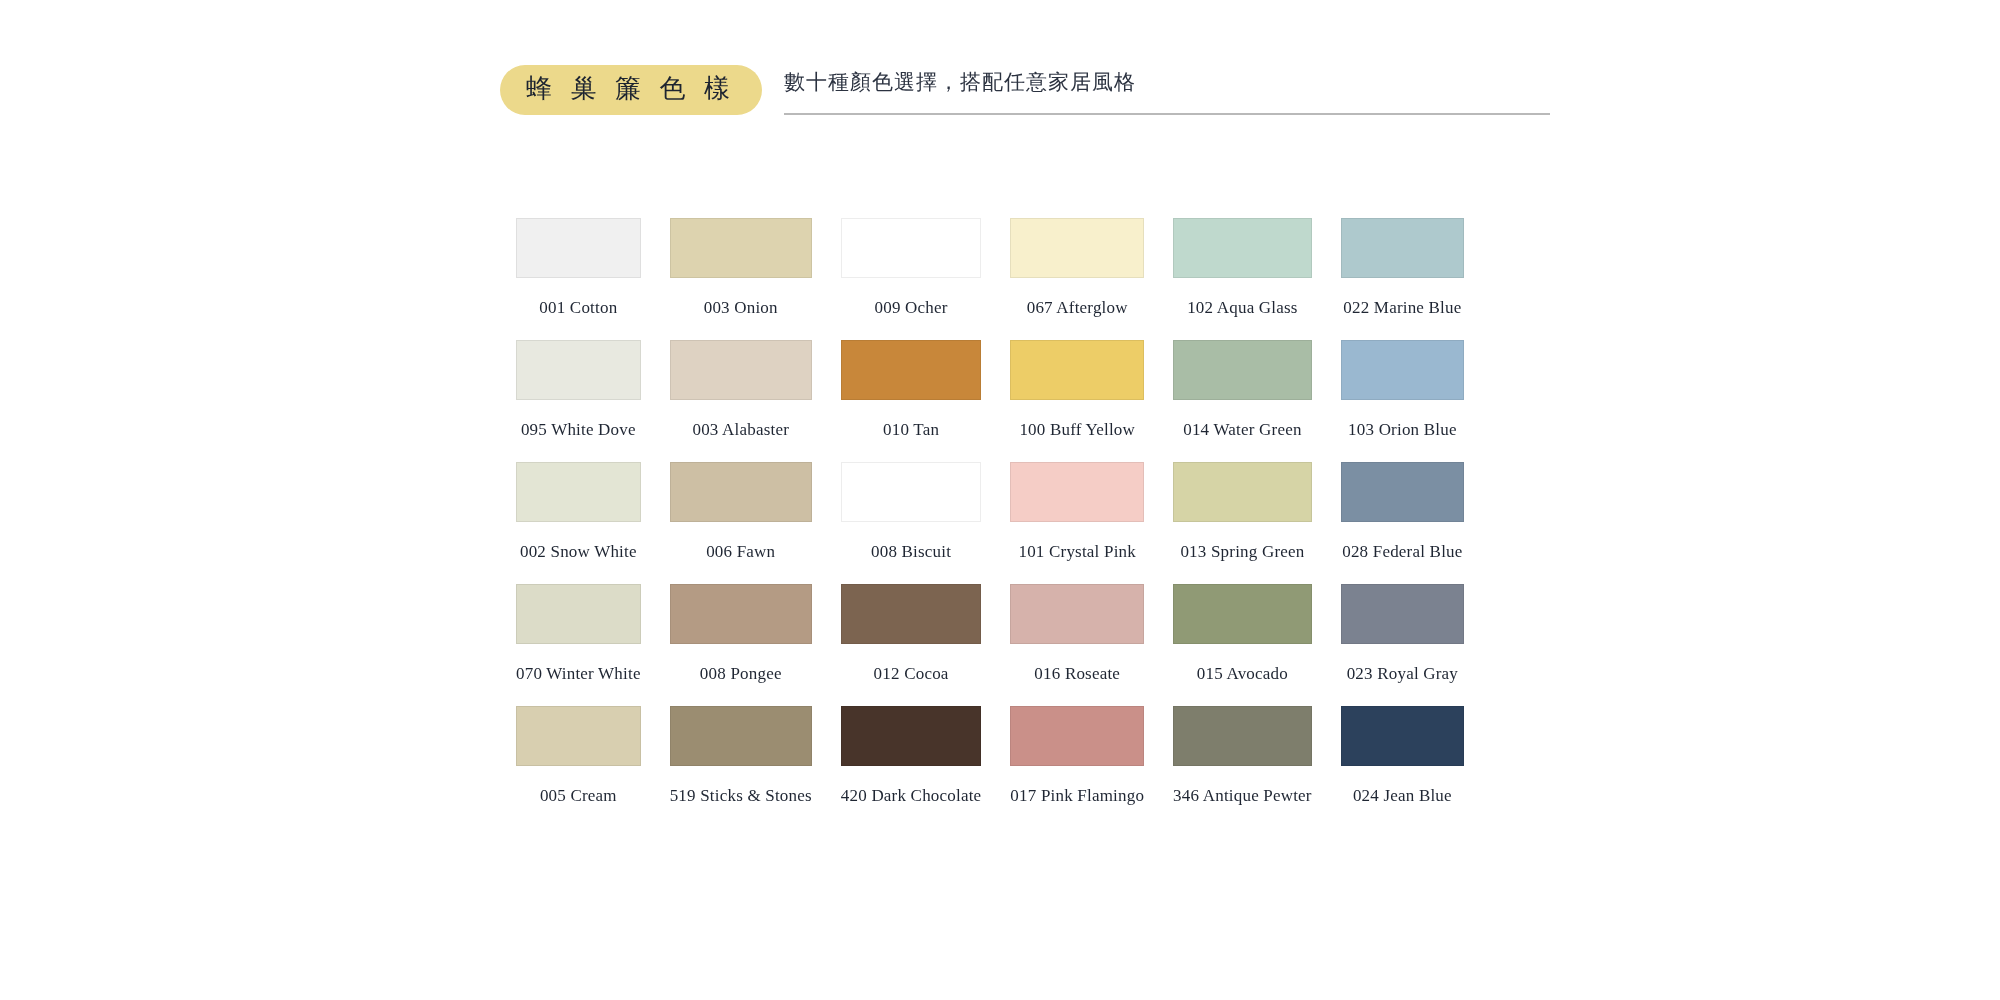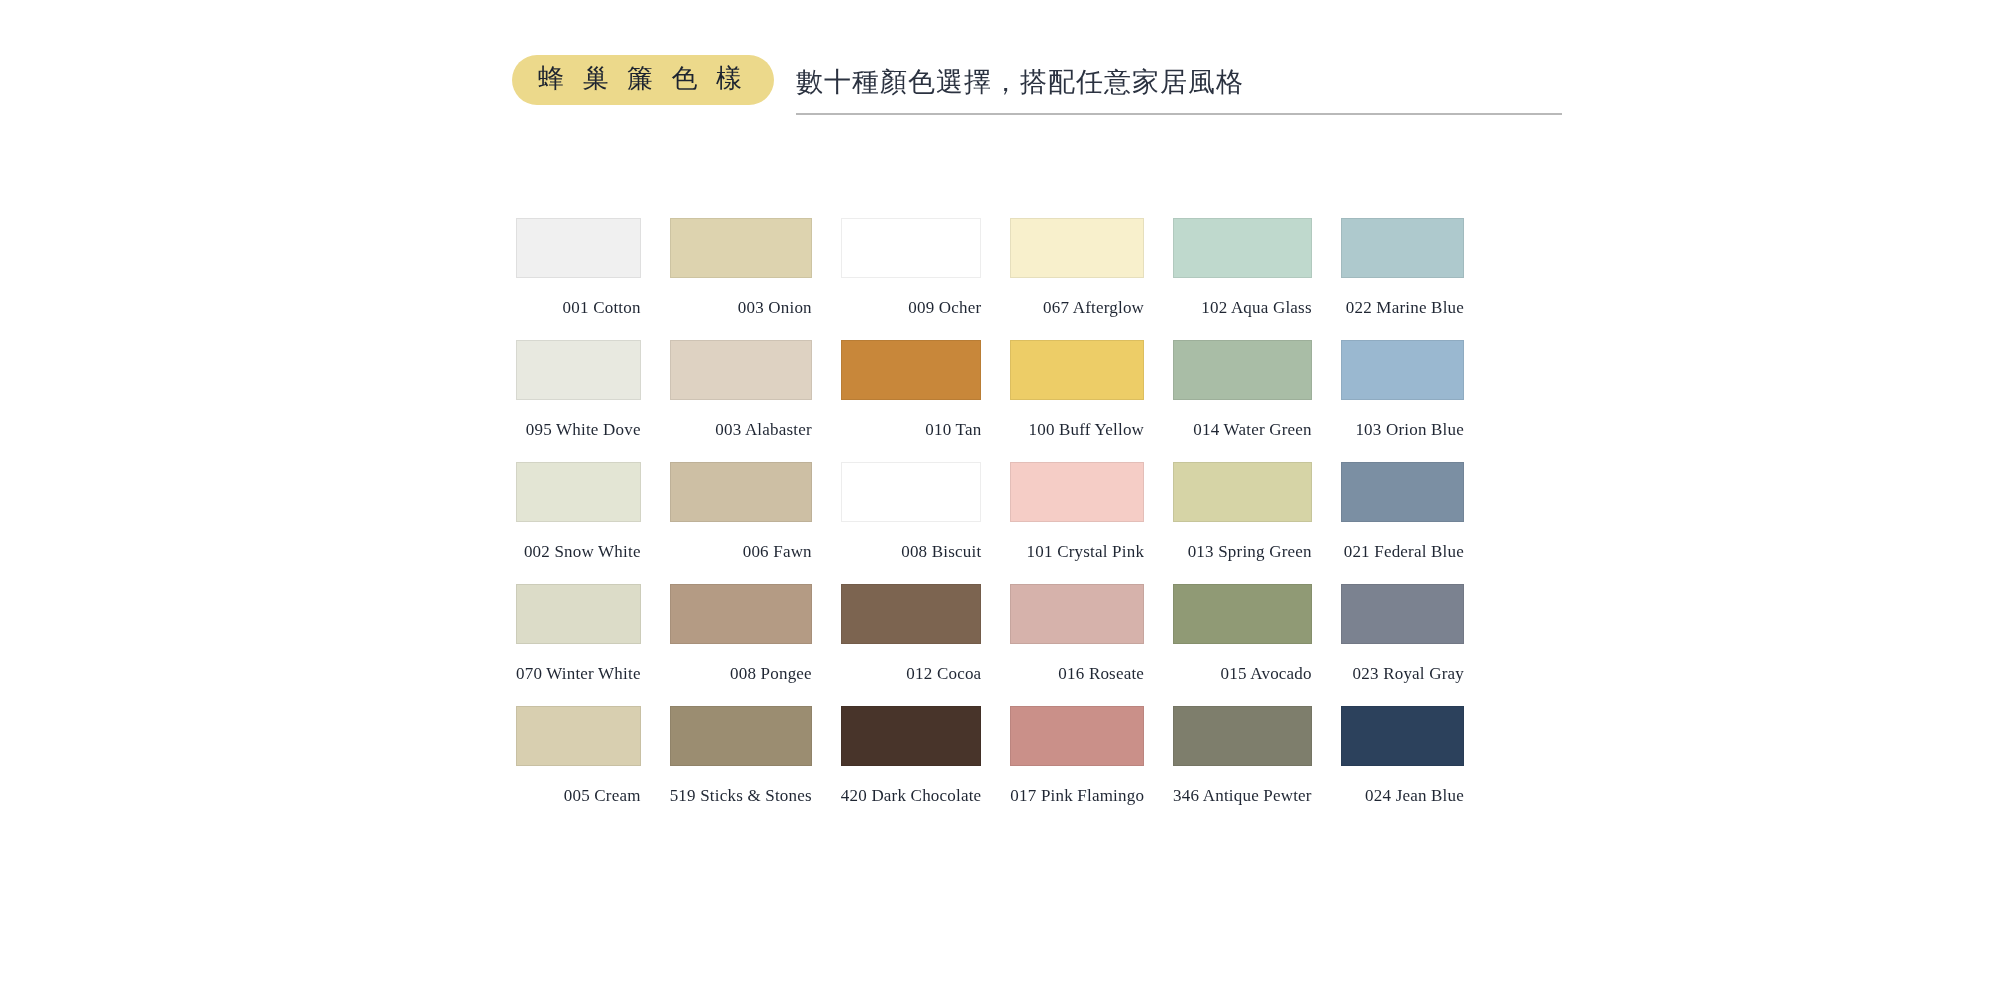--- a/index.html
+++ b/index.html
@@ -16,26 +16,26 @@
 
   .page {
     position: relative;
     width: 2000px;
     height: 1000px;
   }
 
   
   .header {
     position: absolute;
-    left: 512px;
+    left: 500px;
     top: 55px;
     width: 1050px;
     height: 60px;
     display: flex;
-    align-items: flex-start;
+    align-items: flex-end;
   }
 
   .title-pill {
     flex: 0 0 auto;
     background: #ecd98b;
     border-radius: 26px;
     padding: 9px 26px 11px 26px;
     color: #1d2430;
     font-size: 26px;
     letter-spacing: 6px;
@@ -50,21 +50,21 @@
     margin-left: 22px;
     padding-bottom: 4px;
     border-bottom: 2px solid #b9b9b9;
     align-self: stretch;
     display: flex;
     align-items: center;
   }
 
   .subtitle {
     color: #2b3240;
-    font-size: 27px;
+    font-size: 21px;
     letter-spacing: 1px;
     white-space: nowrap;
     font-family: "Liberation Serif", "DejaVu Serif", serif;
     font-weight: 500;
   }
 
   
   .grid {
     position: absolute;
     left: 516px;
@@ -72,21 +72,21 @@
     width: 948px;
     display: grid;
     grid-template-columns: repeat(6, 1fr);
     column-gap: 29px;
     row-gap: 22px;
   }
 
   .cell {
     display: flex;
     flex-direction: column;
-    align-items: flex-end;
+    align-items: center;
   }
 
   .chip {
     width: 100%;
     height: 60px;
     box-sizing: border-box;
     border: 1px solid rgba(0, 0, 0, 0.07);
   }
 
   .chip-label {
@@ -174,21 +174,21 @@
       <div class="cell">
         <div class="chip" style="background-color: rgb(245, 205, 198);"></div>
         <div class="chip-label">101 Crystal Pink</div>
       </div>
       <div class="cell">
         <div class="chip" style="background-color: rgb(214, 212, 166);"></div>
         <div class="chip-label">013 Spring Green</div>
       </div>
       <div class="cell">
         <div class="chip" style="background-color: rgb(123, 143, 163);"></div>
-        <div class="chip-label">021 Federal Blue</div>
+        <div class="chip-label">028 Federal Blue</div>
       </div>
       <div class="cell">
         <div class="chip" style="background-color: rgb(220, 220, 200);"></div>
         <div class="chip-label">070 Winter White</div>
       </div>
       <div class="cell">
         <div class="chip" style="background-color: rgb(180, 155, 132);"></div>
         <div class="chip-label">008 Pongee</div>
       </div>
       <div class="cell">

